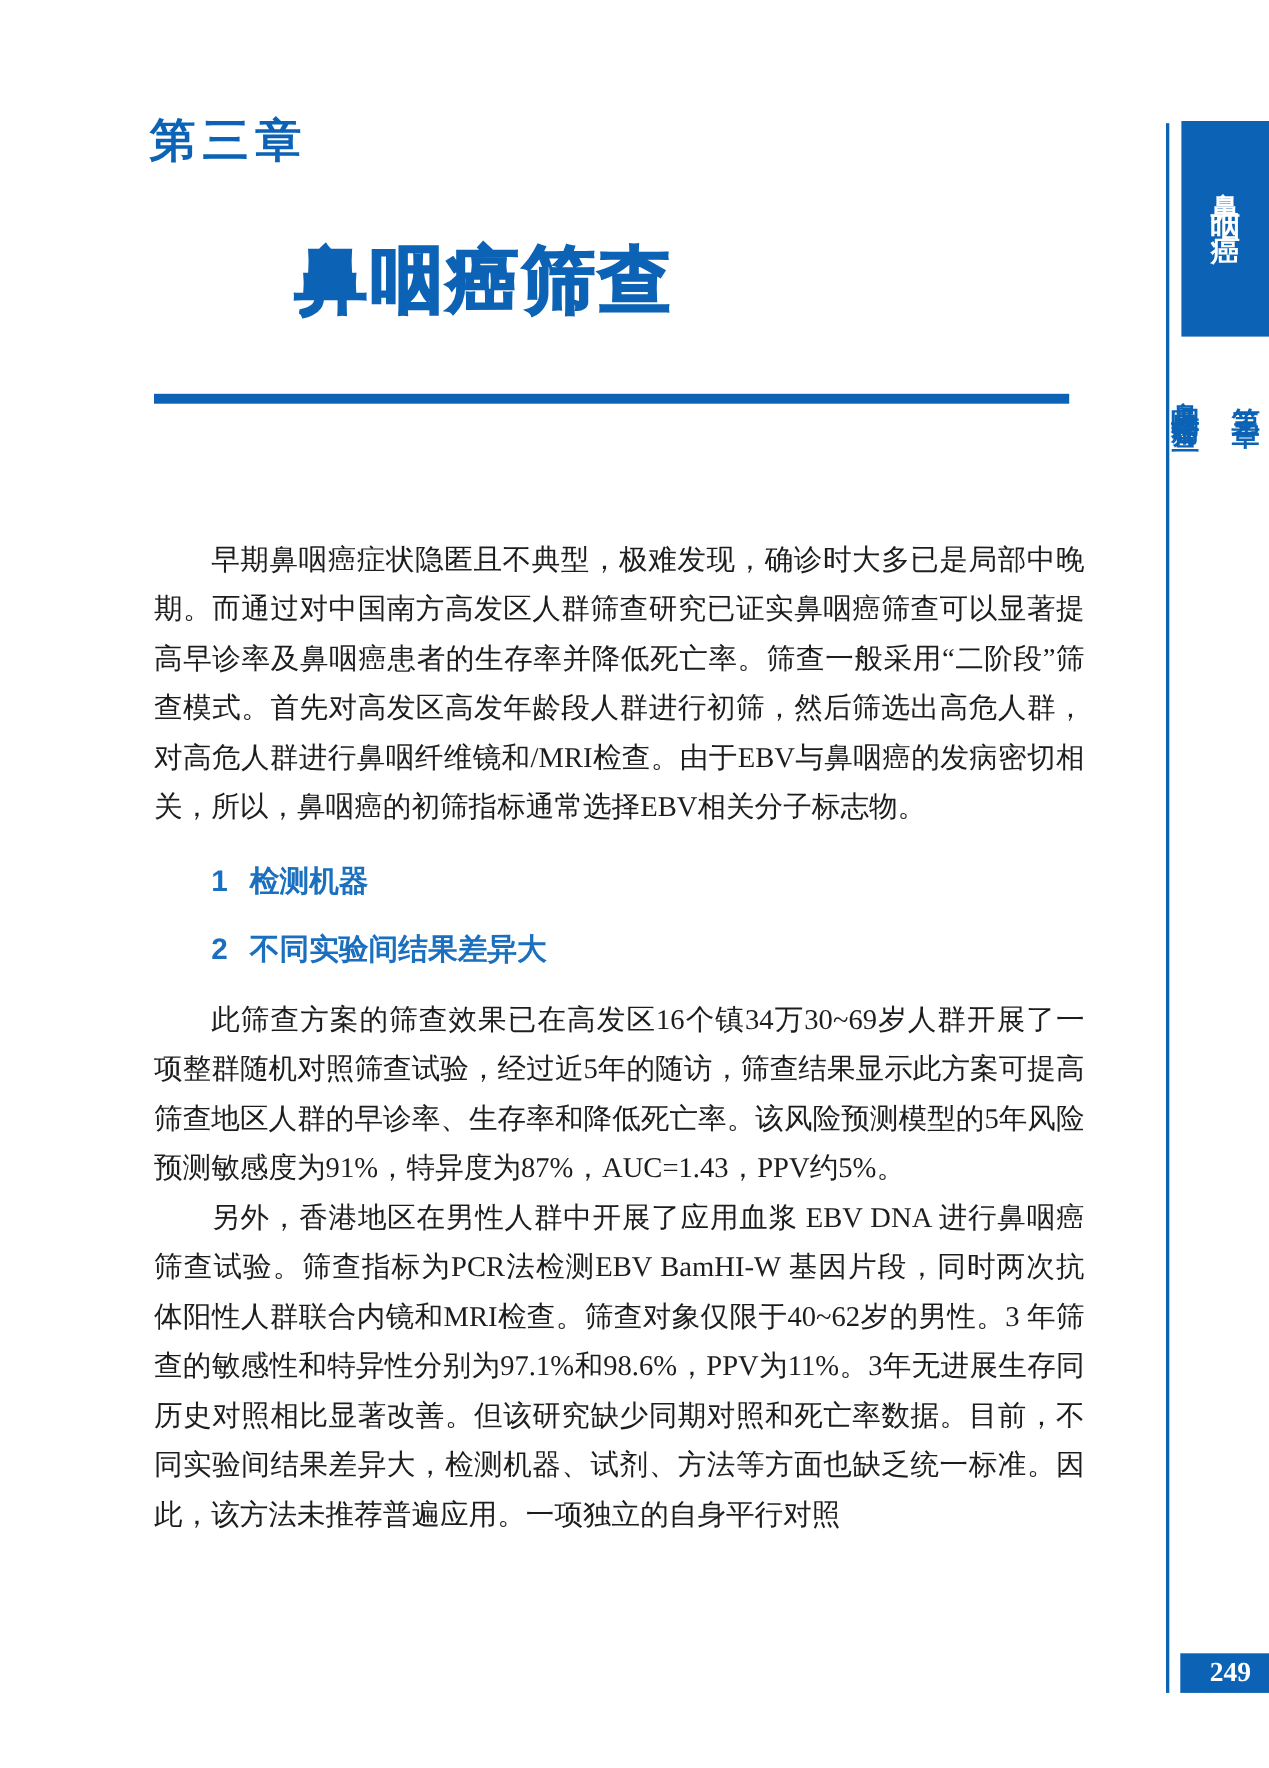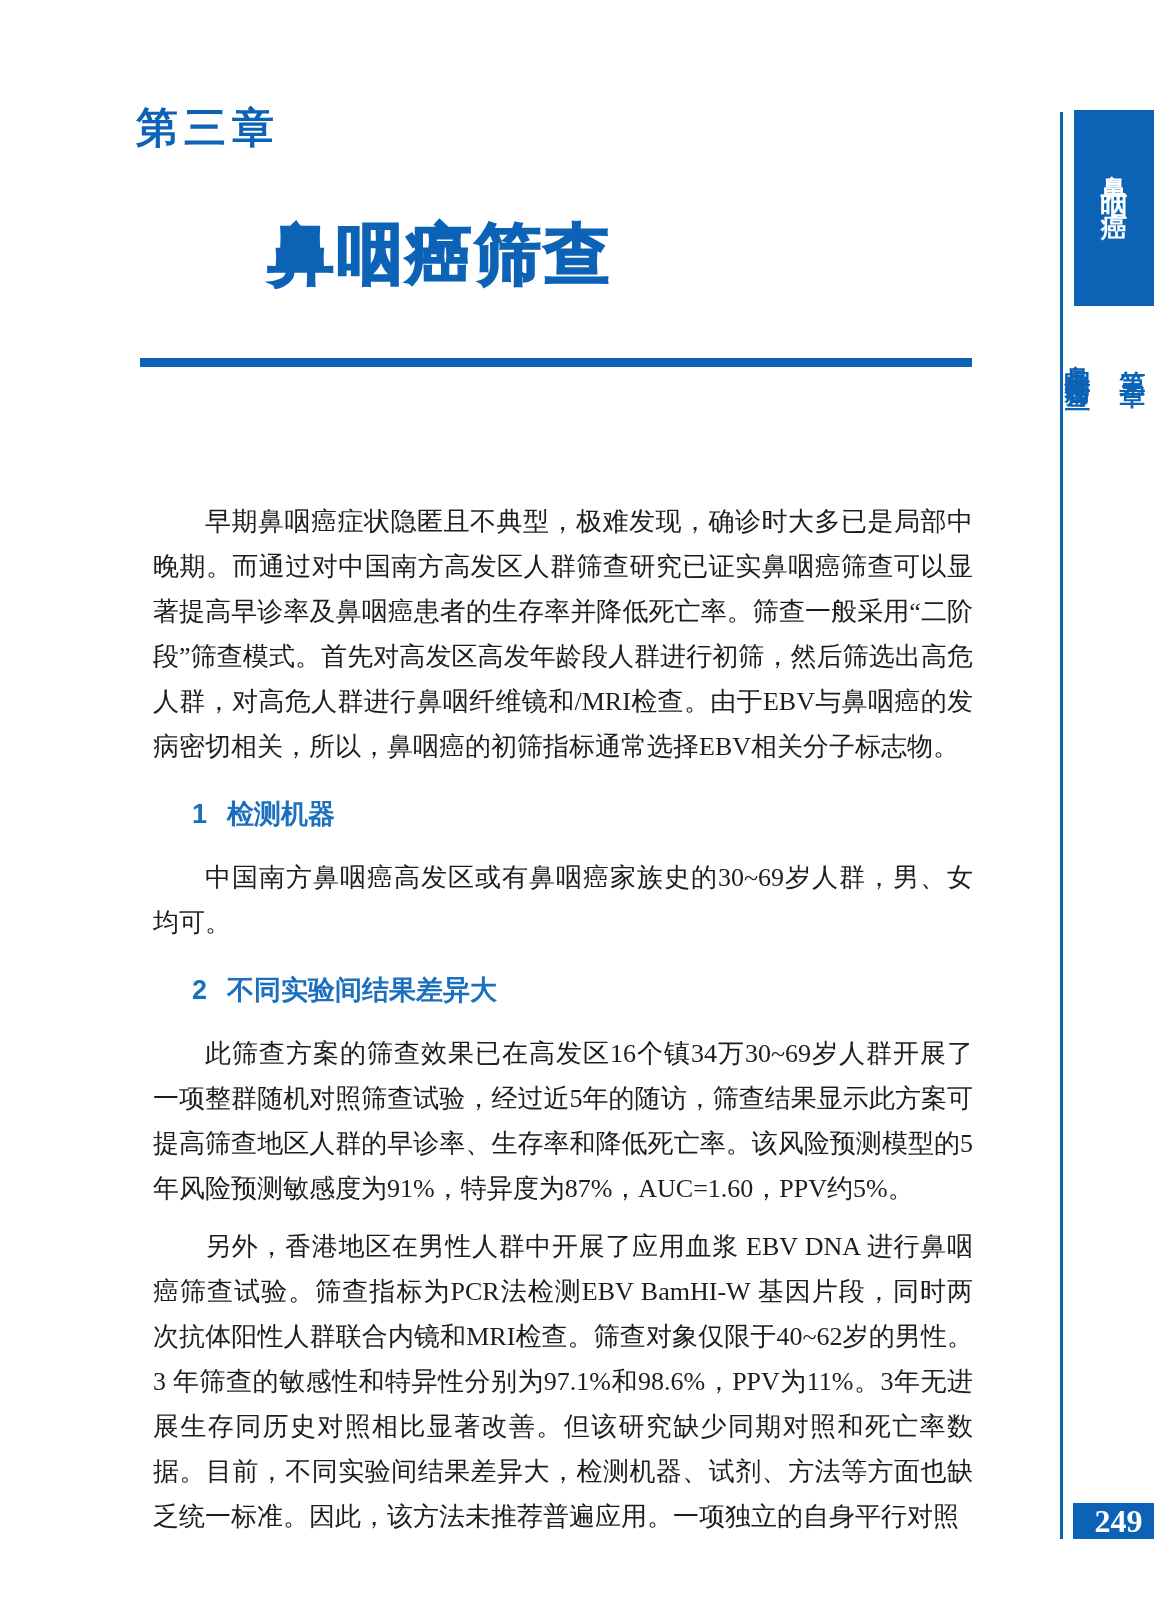--- a/index.html
+++ b/index.html
@@ -28,21 +28,21 @@
   }
   .title-rule{
     position:absolute;left:140px;top:358px;
     width:832px;height:9px;background:var(--accent,#0c63b5);
   }
   
   .body-col{
     position:absolute;left:140px;top:486px;width:846px;
     font-size:26px;line-height:45px;text-align:justify;
   }
-  .para{margin:13px;text-indent:2em;}
+  .para{margin:0;text-indent:2em;}
   .section-heading{
     display:flex;align-items:baseline;gap:20px;
     margin:28px 0 24px 0;padding-left:52px;
     font-family:"Liberation Sans","DejaVu Sans",sans-serif;
     font-weight:700;font-size:27px;line-height:34px;
     color:var(--heading,#1a6fbe);
     text-indent:0;
   }
   
   .side-line{
@@ -71,21 +71,21 @@
     color:var(--accent,#0c63b5);
   }
   .side-running span{writing-mode:vertical-rl;}
   .page-num-box{
     position:absolute;left:1073px;top:1503px;
     width:81px;height:36px;background:var(--accent,#0c63b5);
     display:flex;align-items:center;justify-content:center;
   }
   .page-num-box span{
     font-family:"Liberation Serif","DejaVu Serif",serif;
-    font-weight:700;font-size:32px;color:#ffffff;
+    font-weight:700;font-size:25px;color:#ffffff;
     padding-left:10px;
   }
 </style>
 </head>
 <body>
 
 <div class="page">
 
   <div class="chapter-label">第三章</div>
 
@@ -95,29 +95,28 @@
 
   <main class="body-col">
 
     <p class="para">早期鼻咽癌症状隐匿且不典型，极难发现，确诊时大多已是局部中晚期。而通过对中国南方高发区人群筛查研究已证实鼻咽癌筛查可以显著提高早诊率及鼻咽癌患者的生存率并降低死亡率。筛查一般采用“二阶段”筛查模式。首先对高发区高发年龄段人群进行初筛，然后筛选出高危人群，对高危人群进行鼻咽纤维镜和/MRI检查。由于EBV与鼻咽癌的发病密切相关，所以，鼻咽癌的初筛指标通常选择EBV相关分子标志物。</p>
 
     <h2 class="section-heading">
       <span>1</span>
       <span>检测机器</span>
     </h2>
 
-    <p class="para">中国南方鼻咽癌高发区或有鼻咽癌家族史的30~69岁人群，男、女均可。</p>
 
     <h2 class="section-heading">
       <span>2</span>
       <span>不同实验间结果差异大</span>
     </h2>
 
 
-    <p class="para">此筛查方案的筛查效果已在高发区16个镇34万30~69岁人群开展了一项整群随机对照筛查试验，经过近5年的随访，筛查结果显示此方案可提高筛查地区人群的早诊率、生存率和降低死亡率。该风险预测模型的5年风险预测敏感度为91%，特异度为87%，AUC=1.60，PPV约5%。</p>
+    <p class="para">此筛查方案的筛查效果已在高发区16个镇34万30~69岁人群开展了一项整群随机对照筛查试验，经过近5年的随访，筛查结果显示此方案可提高筛查地区人群的早诊率、生存率和降低死亡率。该风险预测模型的5年风险预测敏感度为91%，特异度为87%，AUC=1.43，PPV约5%。</p>
 
     <p class="para">另外，香港地区在男性人群中开展了应用血浆 EBV DNA 进行鼻咽癌筛查试验。筛查指标为PCR法检测EBV BamHI-W 基因片段，同时两次抗体阳性人群联合内镜和MRI检查。筛查对象仅限于40~62岁的男性。3 年筛查的敏感性和特异性分别为97.1%和98.6%，PPV为11%。3年无进展生存同历史对照相比显著改善。但该研究缺少同期对照和死亡率数据。目前，不同实验间结果差异大，检测机器、试剂、方法等方面也缺乏统一标准。因此，该方法未推荐普遍应用。一项独立的自身平行对照</p>
 
   </main>
 
   <aside>
 
     <div class="side-line"></div>
 
     <div class="side-tab">

